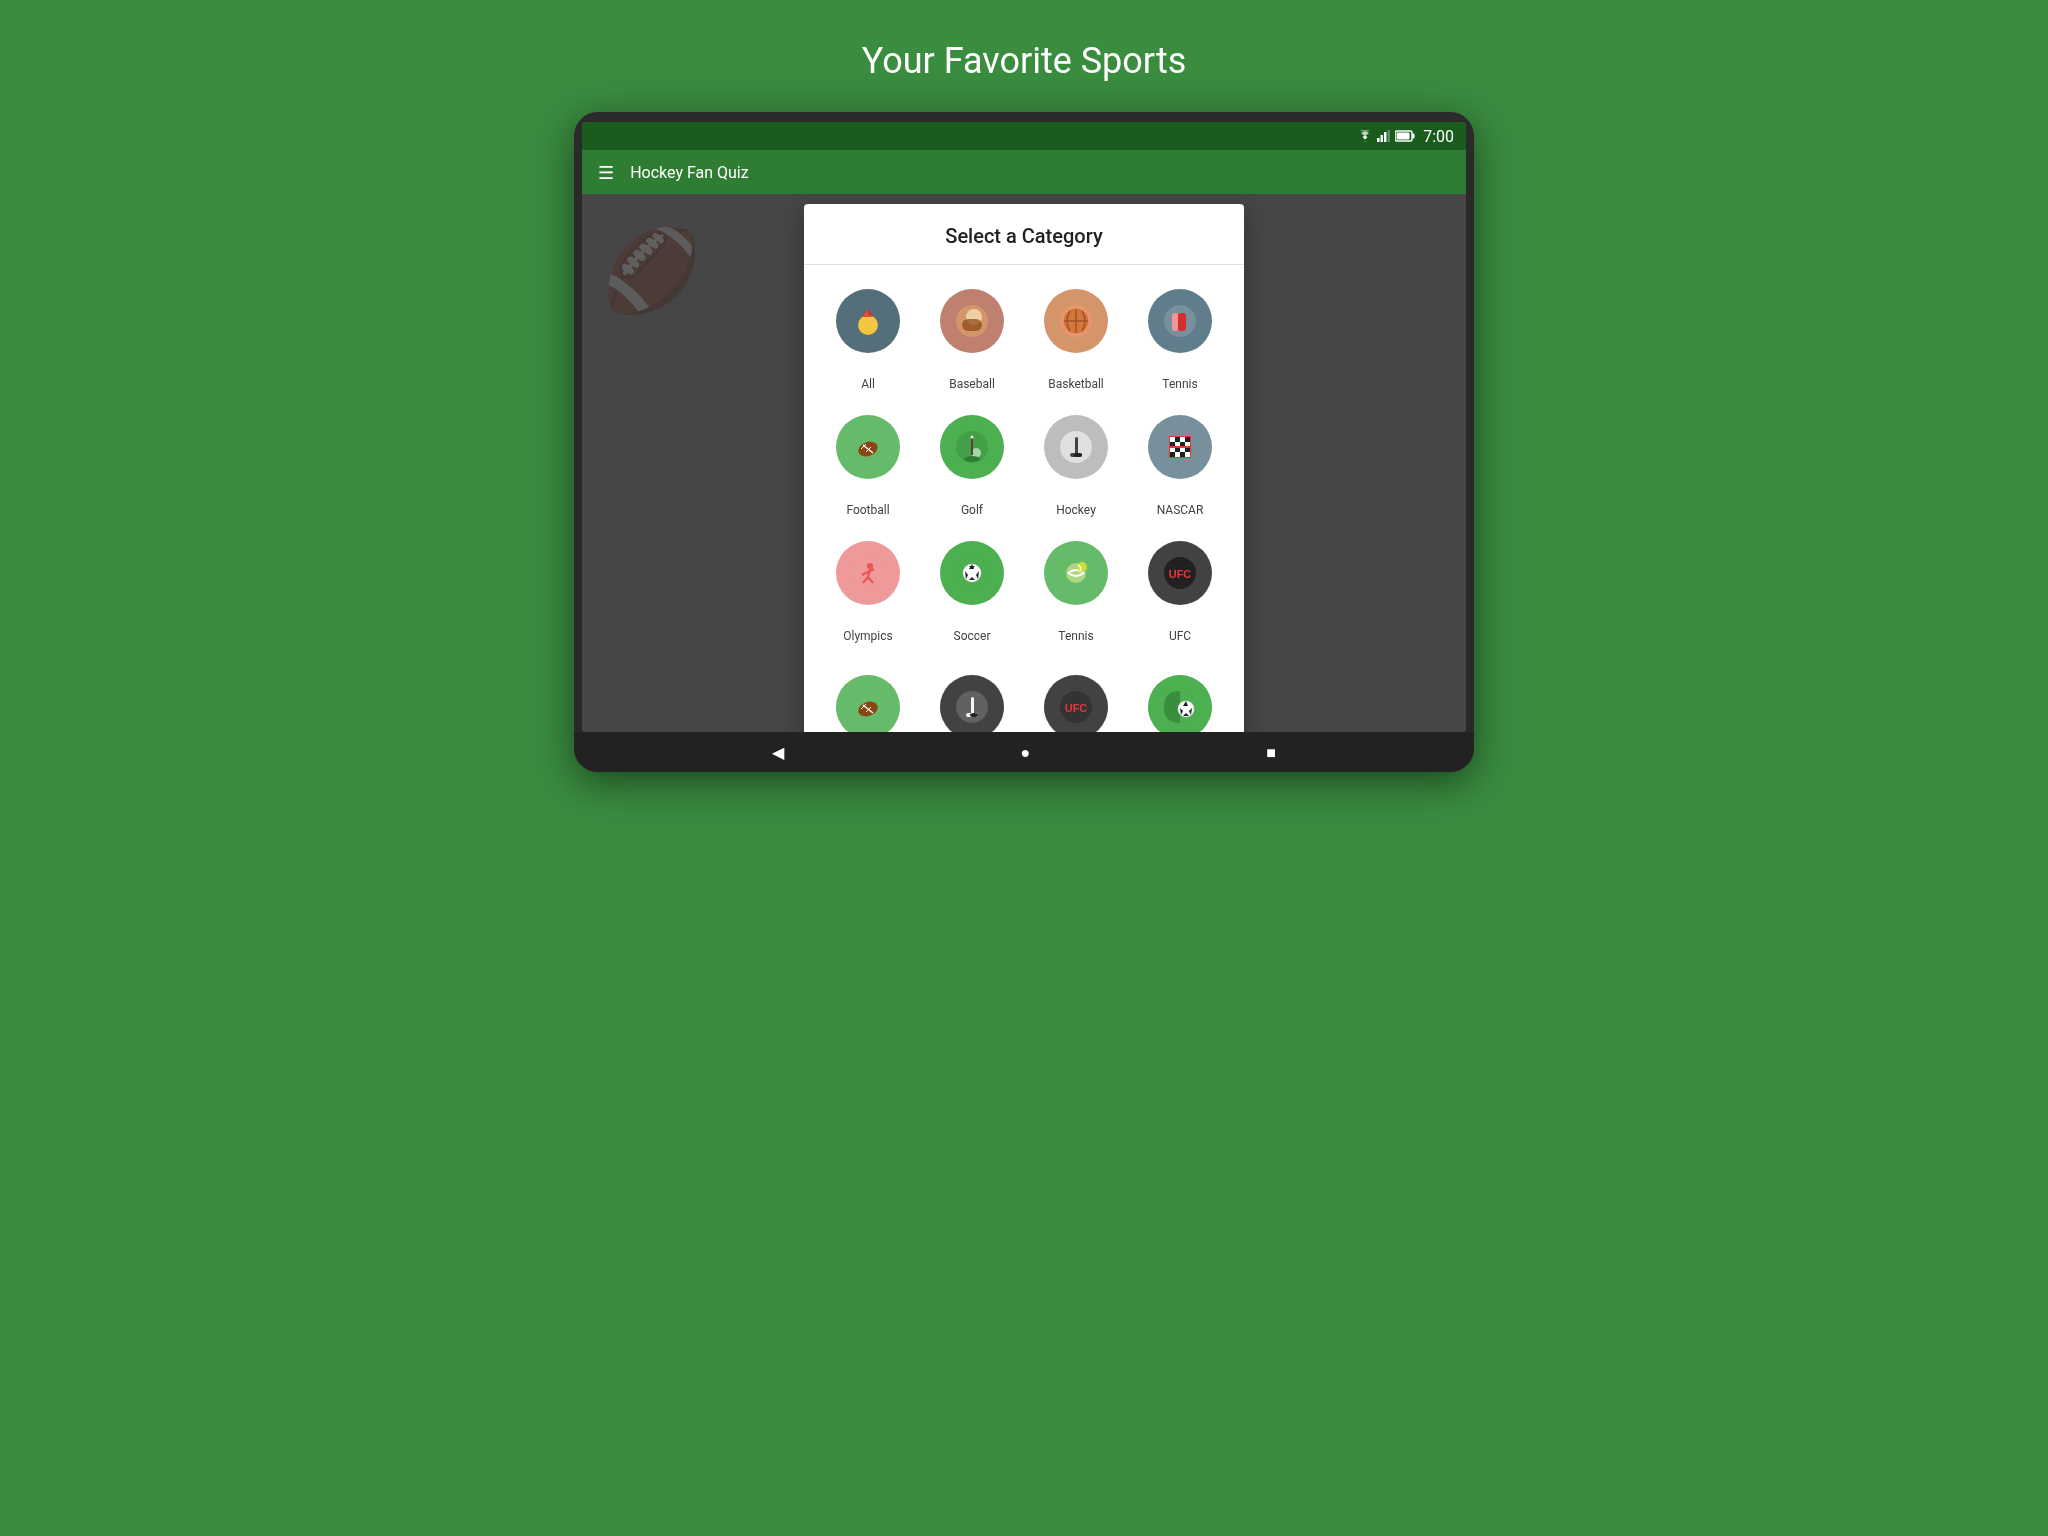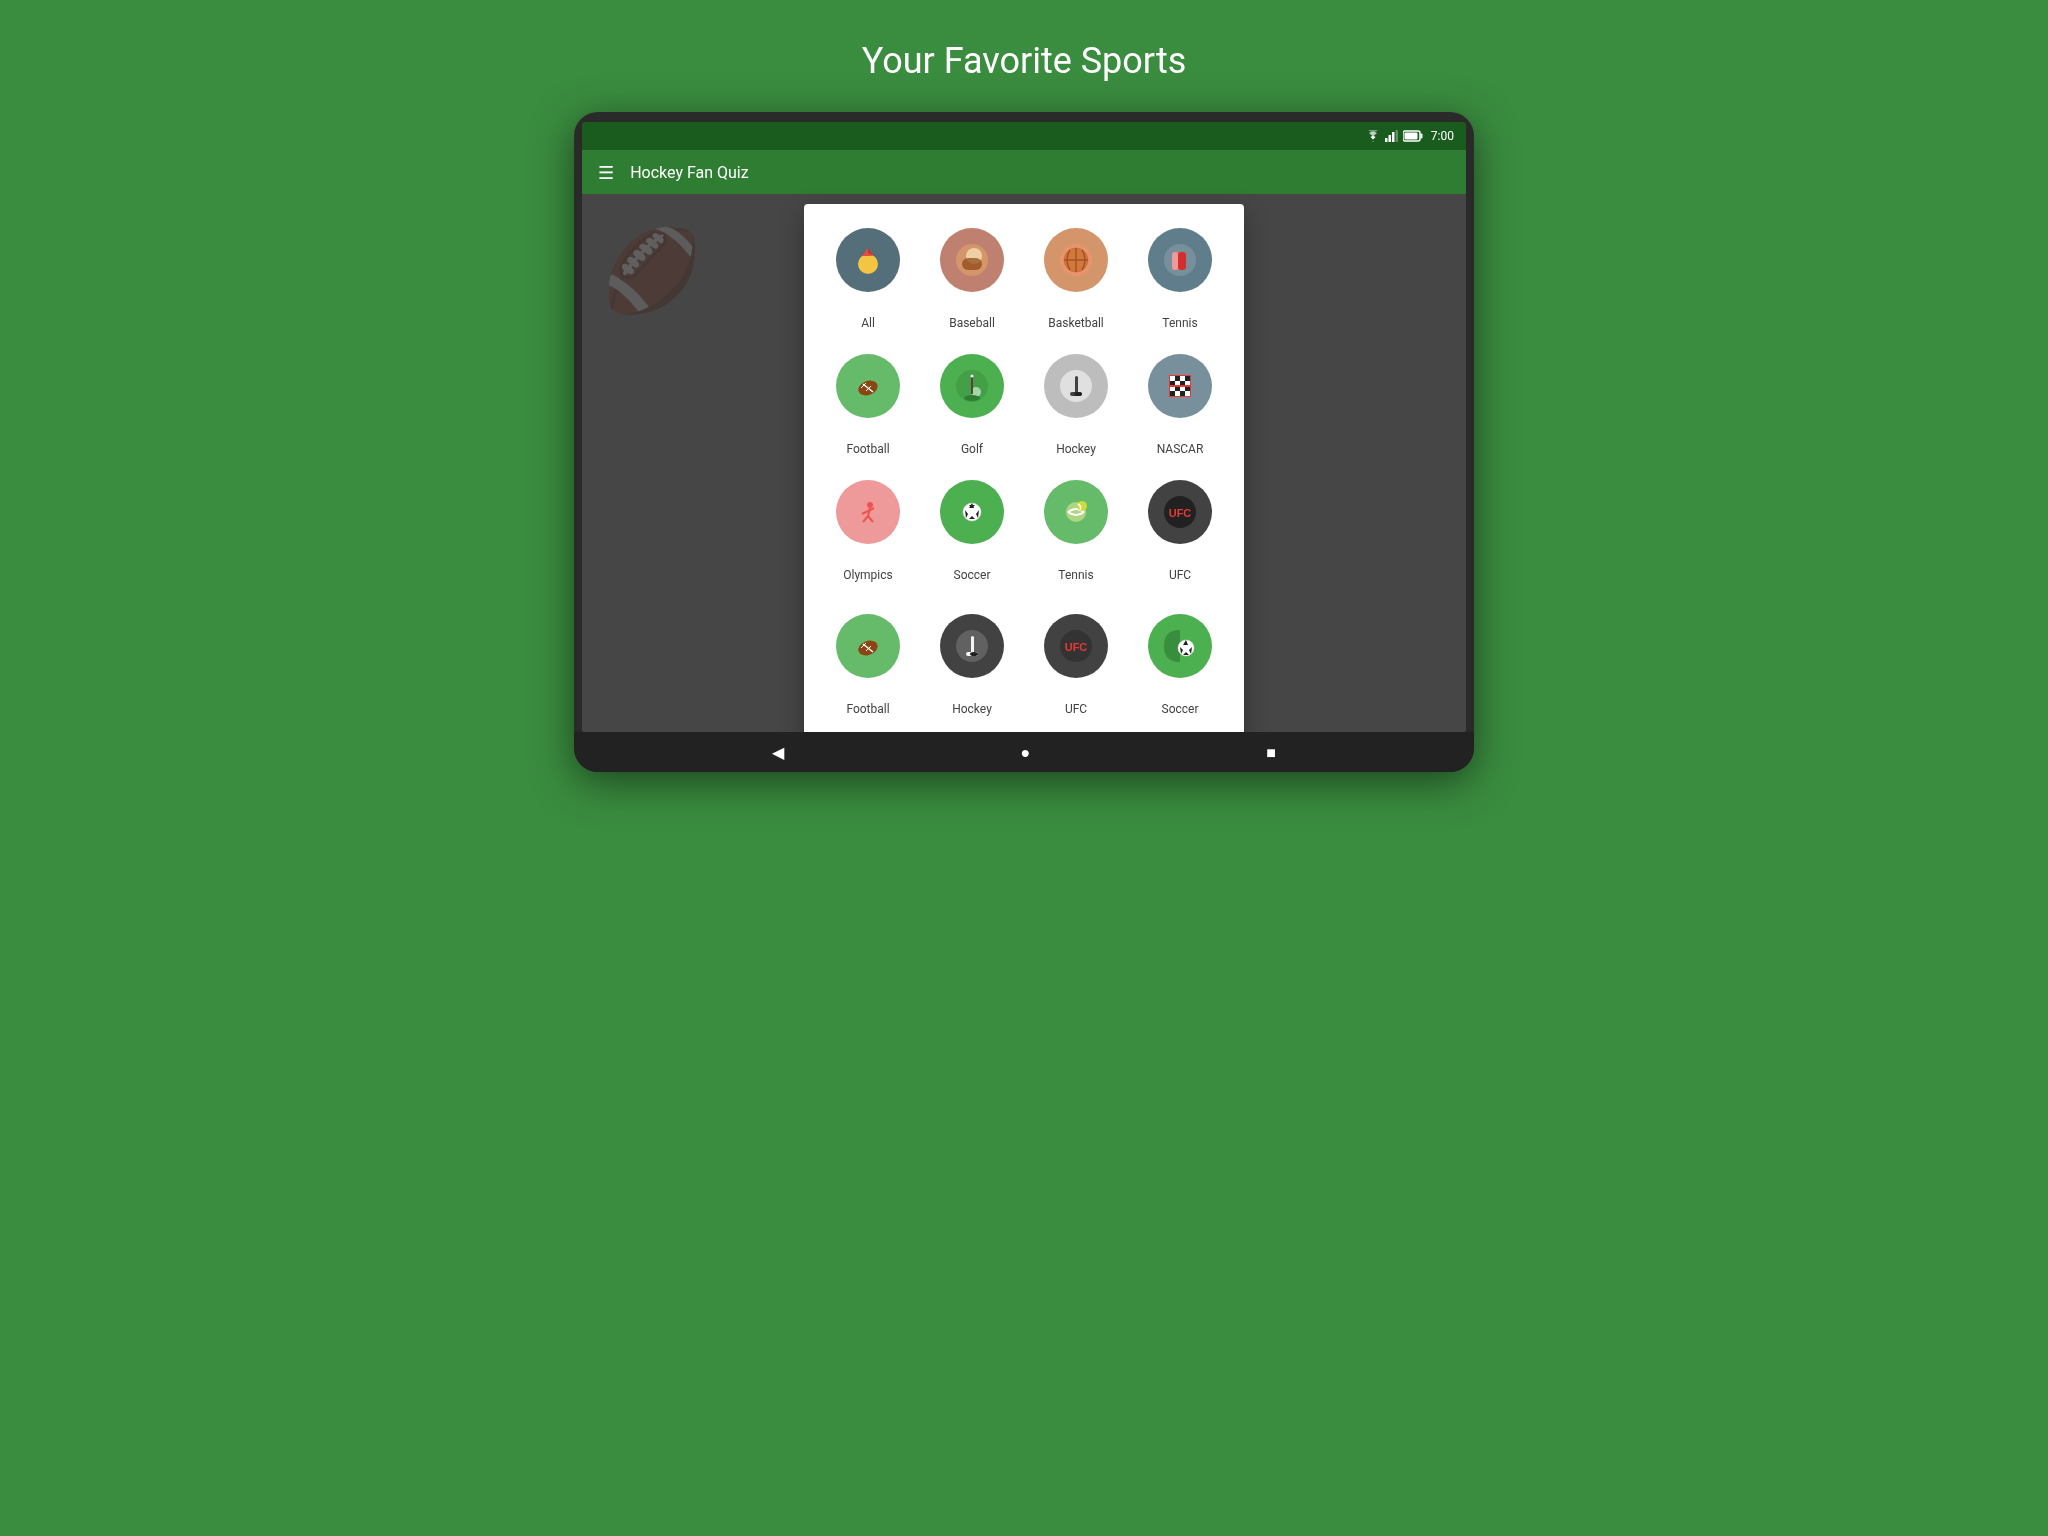--- a/index.html
+++ b/index.html
@@ -264,36 +264,39 @@
           <rect x="3.5" y="5" width="2.5" height="7"></rect>
           <rect x="7" y="2" width="2.5" height="10"></rect>
           <rect x="10.5" y="0" width="2.5" height="12" opacity="0.3"></rect>
         </svg>
 
         <svg width="20" height="12" viewBox="0 0 20 12" fill="white">
           <rect x="0" y="1" width="17" height="10" rx="2" ry="2" stroke="white" stroke-width="1.5" fill="none"></rect>
           <rect x="17.5" y="3.5" width="2" height="5" rx="1" fill="white"></rect>
           <rect x="1.5" y="2.5" width="13" height="7" rx="1" fill="white"></rect>
         </svg>
-        <span style="color:white;font-size:12px;margin-left:4px;">7:00</span>
+        <span style="color:white;font-size:16px;margin-left:4px;">7:00</span>
       </div>
     </div>
 
     <div class="app-bar">
       <span class="hamburger">☰</span>
       <span class="app-bar-title">Hockey Fan Quiz</span>
     </div>
 
     <div class="screen-content">
 
       <div class="bg-icon" style="left:20px;top:30px;">🏈</div>
 
       <div class="modal-overlay">
         <div class="modal">
 
+          <div class="modal-header">
+            <h2 class="modal-title">Select a Category</h2>
+          </div>
 
           <div class="categories-grid">
 
             <div class="category-item">
               <div class="category-icon icon-all">
                 <svg width="40" height="40" viewBox="0 0 40 40">
                   <circle cx="20" cy="24" r="10" fill="#f4c542"></circle>
                   <polygon points="20,8 24,16 14,16" fill="#e74c3c"></polygon>
                   <polygon points="20,8 26,16 20,13" fill="#c0392b"></polygon>
                 </svg>

